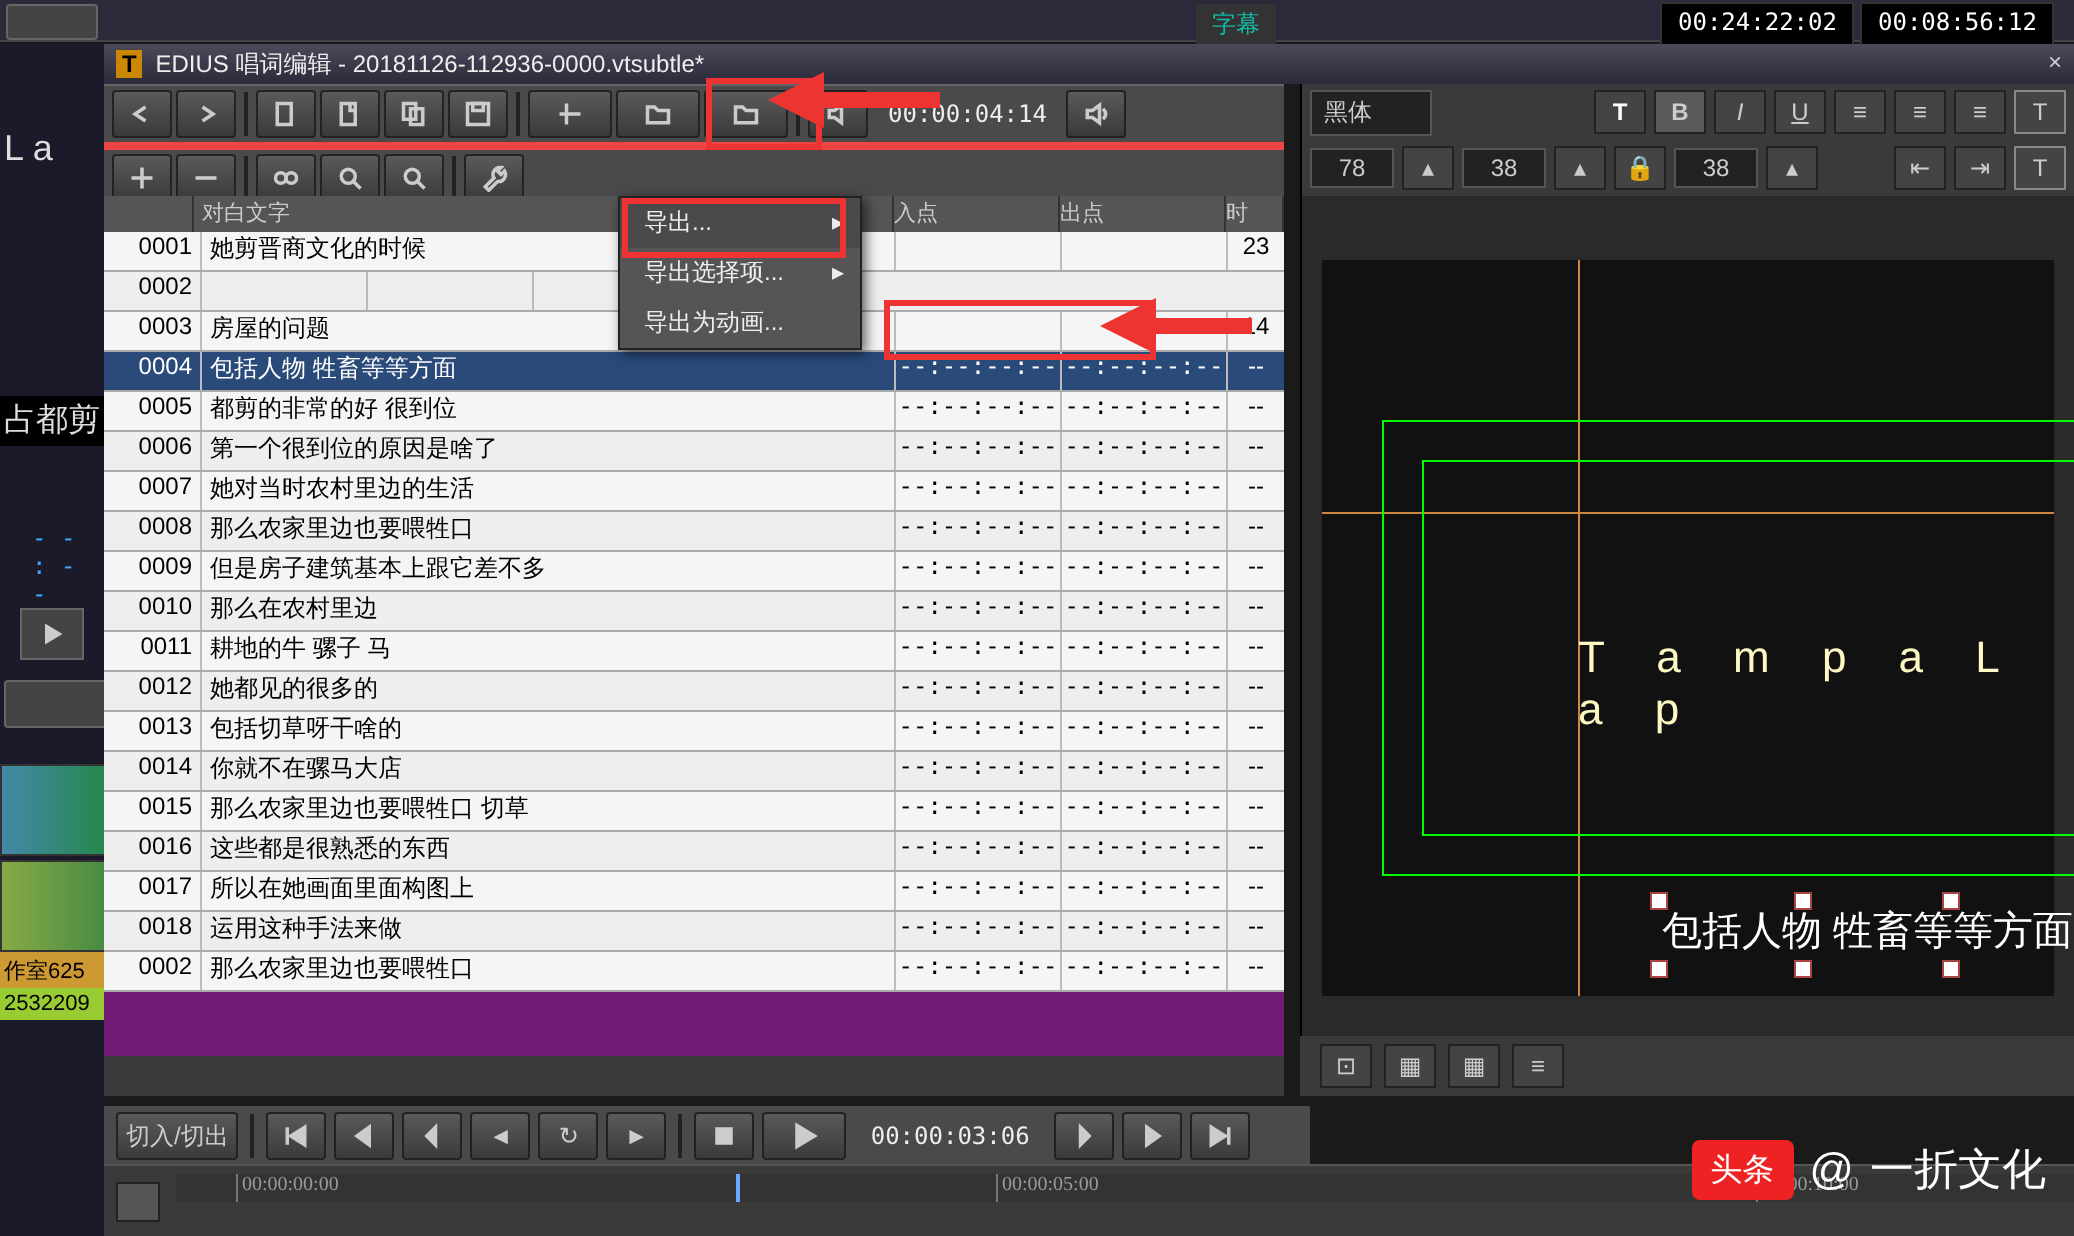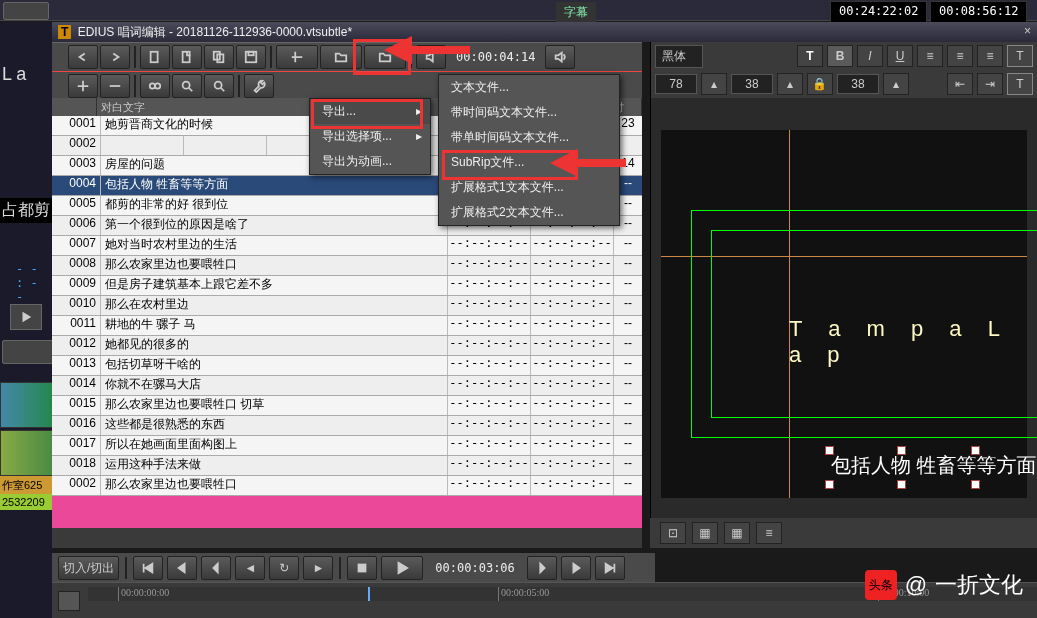--- a/index.html
+++ b/index.html
@@ -1,45 +1,45 @@
 <!DOCTYPE html>
 <html><head>
 <meta charset="utf-8">
 <style>
 body{margin:0;background:#000;font-family:"Microsoft YaHei",sans-serif;font-size:12px;color:#ccc;overflow:hidden}
 .app{width:1037px;height:618px;position:relative;background:#1a1a1a}
 .top-bg{position:absolute;left:0;top:0;right:0;height:20px;background:#2a2a3a;border-bottom:1px solid #444}
 .top-deco{position:absolute;left:3px;top:2px;width:44px;height:16px;background:#444;border:1px solid #666;border-radius:2px}
-.zimu-label{position:absolute;left:556px;top:2px;padding:2px 8px;background:#333;color:#86efac}
+.zimu-label{position:absolute;left:598px;top:2px;padding:2px 8px;background:#333;color:#14b8a6}
 .tc-box{position:absolute;top:1px;height:16px;background:#000;color:#fff;padding:2px 8px;font-family:monospace;border:1px solid #333}
 .title-bar{position:absolute;left:52px;top:22px;right:0;height:20px;background:linear-gradient(#4a4a5a,#2a2a3a);color:#eee;line-height:20px;padding-left:6px}
 .title-bar span.orange{background:#cc8800;color:#000;padding:0 3px;margin-right:3px;font-weight:bold}
 
 .menu-x{position:absolute;right:6px;top:24px}
 .menu-blue{position:absolute;right:6px;top:44px;color:#4af}
 
 .main-panel{position:absolute;left:52px;top:42px;width:590px;bottom:70px;background:#3a3a3a}
-.toolbar{height:28px;background:#4a4a4a;border-top:1px solid #666;border-bottom:1px solid #ef4444;display:flex;align-items:center;padding:0 16px;gap:2px}
+.toolbar{height:28px;background:#4a4a4a;border-top:1px solid #666;border-bottom:4px solid #ef4444;display:flex;align-items:center;padding:0 4px;gap:2px}
 .toolbar.row2{border-top:none}
 .tbtn{width:28px;height:22px;background:linear-gradient(#5a5a5a,#3a3a3a);border:1px solid #222;border-radius:2px;display:flex;align-items:center;justify-content:center;color:#ccc;cursor:pointer}
 .tbtn.wide{width:40px}
 .sep{width:2px;height:22px;background:#222;margin:0 2px}
 .tc-display{padding:0 8px;font-family:monospace;color:#eee}
 
 .redbox{position:absolute;border:3px solid #e33;pointer-events:none;z-index:50}
 
 .table-head{position:absolute;left:52px;top:98px;width:590px;height:18px;background:#555;display:flex;border-bottom:1px solid #222}
 .table-head>div{border-right:1px solid #333;line-height:18px;font-size:11px}
 .th-num{width:44px}
 .th-text{flex:1;padding-left:4px;text-align:left}
 .th-in{width:82px}
 .th-out{width:82px}
 .th-dur{width:28px}
 
-.rows{position:absolute;left:52px;top:116px;width:590px;bottom:90px;overflow:hidden;background:#ec4899}
+.rows{position:absolute;left:52px;top:116px;width:590px;bottom:90px;overflow:hidden;background:#701a75}
 .row{height:19px;display:flex;border-bottom:1px solid #aaa;background:#eee;color:#000;font-size:12px}
 .row:nth-child(odd){background:#f5f5f5}
 .row.sel{background:#2a4a7a;color:#fff}
 .row .c-num{width:44px;text-align:right;padding-right:4px;border-right:1px solid #bbb}
 .row .c-text{flex:1;padding-left:4px;border-right:1px solid #bbb;white-space:nowrap}
 .row .c-in,.row .c-out{width:82px;font-family:monospace;text-align:center;border-right:1px solid #bbb}
 .row .c-dur{width:28px;text-align:center}
 
 
 .menu{position:absolute;background:#555;border:1px solid #222;box-shadow:2px 2px 6px rgba(0,0,0,.6);z-index:40}
@@ -50,21 +50,21 @@
 .menu2{left:438px;top:74px;width:180px}
 
 
 .arrow{position:absolute;z-index:60;pointer-events:none}
 .arrow .shaft{position:absolute;background:#e33;height:8px}
 .arrow .head{position:absolute;width:0;height:0;border-top:14px solid transparent;border-bottom:14px solid transparent;border-right:28px solid #e33}
 
 
 .preview{position:absolute;left:650px;right:0;top:42px;bottom:70px;background:#2a2a2a;border-left:1px solid #000}
 .prev-toolbar{height:28px;background:#3a3a3a;display:flex;align-items:center;padding:0 4px;gap:4px}
-.font-sel{background:#222;color:#ccc;padding:2px 16px 2px 6px;border:1px solid #555}
+.font-sel{background:#222;color:#ccc;padding:2px 29px 2px 6px;border:1px solid #555}
 .pbtn{width:24px;height:20px;background:#444;border:1px solid #222;display:flex;align-items:center;justify-content:center;color:#ccc;cursor:pointer}
 .pbtn.on{background:#5a5a5a}
 .num-input{width:36px;background:#222;color:#ccc;border:1px solid #555;text-align:center;padding:2px}
 .canvas{position:absolute;left:10px;top:88px;right:10px;bottom:50px;background:#111}
 .safe-outer{position:absolute;left:30px;top:80px;right:-50px;bottom:60px;border:1px solid #0f0}
 .safe-inner{position:absolute;left:50px;top:100px;right:-50px;bottom:80px;border:1px solid #0f0}
 .guide-v{position:absolute;top:0;bottom:0;width:0;border-left:1px solid #c84}
 .guide-h{position:absolute;left:0;right:0;height:0;border-top:1px solid #c84}
 .prev-text-big{position:absolute;color:#fef9c3;font-size:22px;letter-spacing:10px}
 .prev-sub{position:absolute;color:#fff;font-size:20px;white-space:nowrap}
@@ -81,21 +81,21 @@
 .playhead{position:absolute;top:0;bottom:0;width:0;border-left:2px solid #6af}
 
 
 .left-col{position:absolute;left:0;top:22px;width:52px;bottom:0;background:#1a1a2a}
 .left-frag{position:absolute;left:0;width:52px;color:#ccc;padding:2px;font-size:11px}
 .play-big{position:absolute;left:10px;top:282px;width:30px;height:24px;background:#444;border:1px solid #666;display:flex;align-items:center;justify-content:center}
 .blue-tc{position:absolute;left:16px;top:240px;color:#4af;font-family:monospace;font-size:12px}
 
 
 .footer-mark{position:absolute;right:14px;bottom:18px;color:#fff;font-size:22px;display:flex;align-items:center;gap:8px;z-index:80}
-.footer-mark .logo{width:32px;height:30px;background:#e22;border-radius:4px;display:flex;align-items:center;justify-content:center;font-size:12px;color:#000000}
+.footer-mark .logo{width:51px;height:30px;background:#e22;border-radius:4px;display:flex;align-items:center;justify-content:center;font-size:16px;color:#ffffff}
 
 svg{width:14px;height:14px;stroke:#ccc;stroke-width:2;fill:none}
 </style>
 </head>
 <body>
 
 <div class="app">
   <div class="top-bg"></div>
   <div class="top-deco"></div>
   <div class="zimu-label">字幕</div>
@@ -377,28 +377,20 @@
       </div>
     </div>
 
   <div class="menu menu1" id="menu1">
       <div class="menu-item hl">导出...<span class="arr">▸</span></div>
       <div class="menu-item">导出选择项...<span class="arr">▸</span></div>
       <div class="menu-item">导出为动画...</div>
     </div>
   <div class="redbox" style="left:311px;top:99px;width:106px;height:24px"></div>
 
-  <div class="menu menu2" id="menu2">
-      <div class="menu-item">文本文件...</div>
-      <div class="menu-item">带时间码文本文件...</div>
-      <div class="menu-item">带单时间码文本文件...</div>
-      <div class="menu-item">SubRip文件...</div>
-      <div class="menu-item">扩展格式1文本文件...</div>
-      <div class="menu-item">扩展格式2文本文件...</div>
-    </div>
   <div class="redbox" style="left:442px;top:150px;width:130px;height:24px"></div>
 
   <div class="arrow" style="left:410px;top:36px">
     <div class="shaft" style="left:0;top:10px;width:60px"></div>
     <div class="head" style="left:-26px;top:0"></div>
   </div>
   <div class="arrow" style="left:576px;top:149px">
     <div class="shaft" style="left:0;top:10px;width:50px"></div>
     <div class="head" style="left:-26px;top:0"></div>
   </div>

